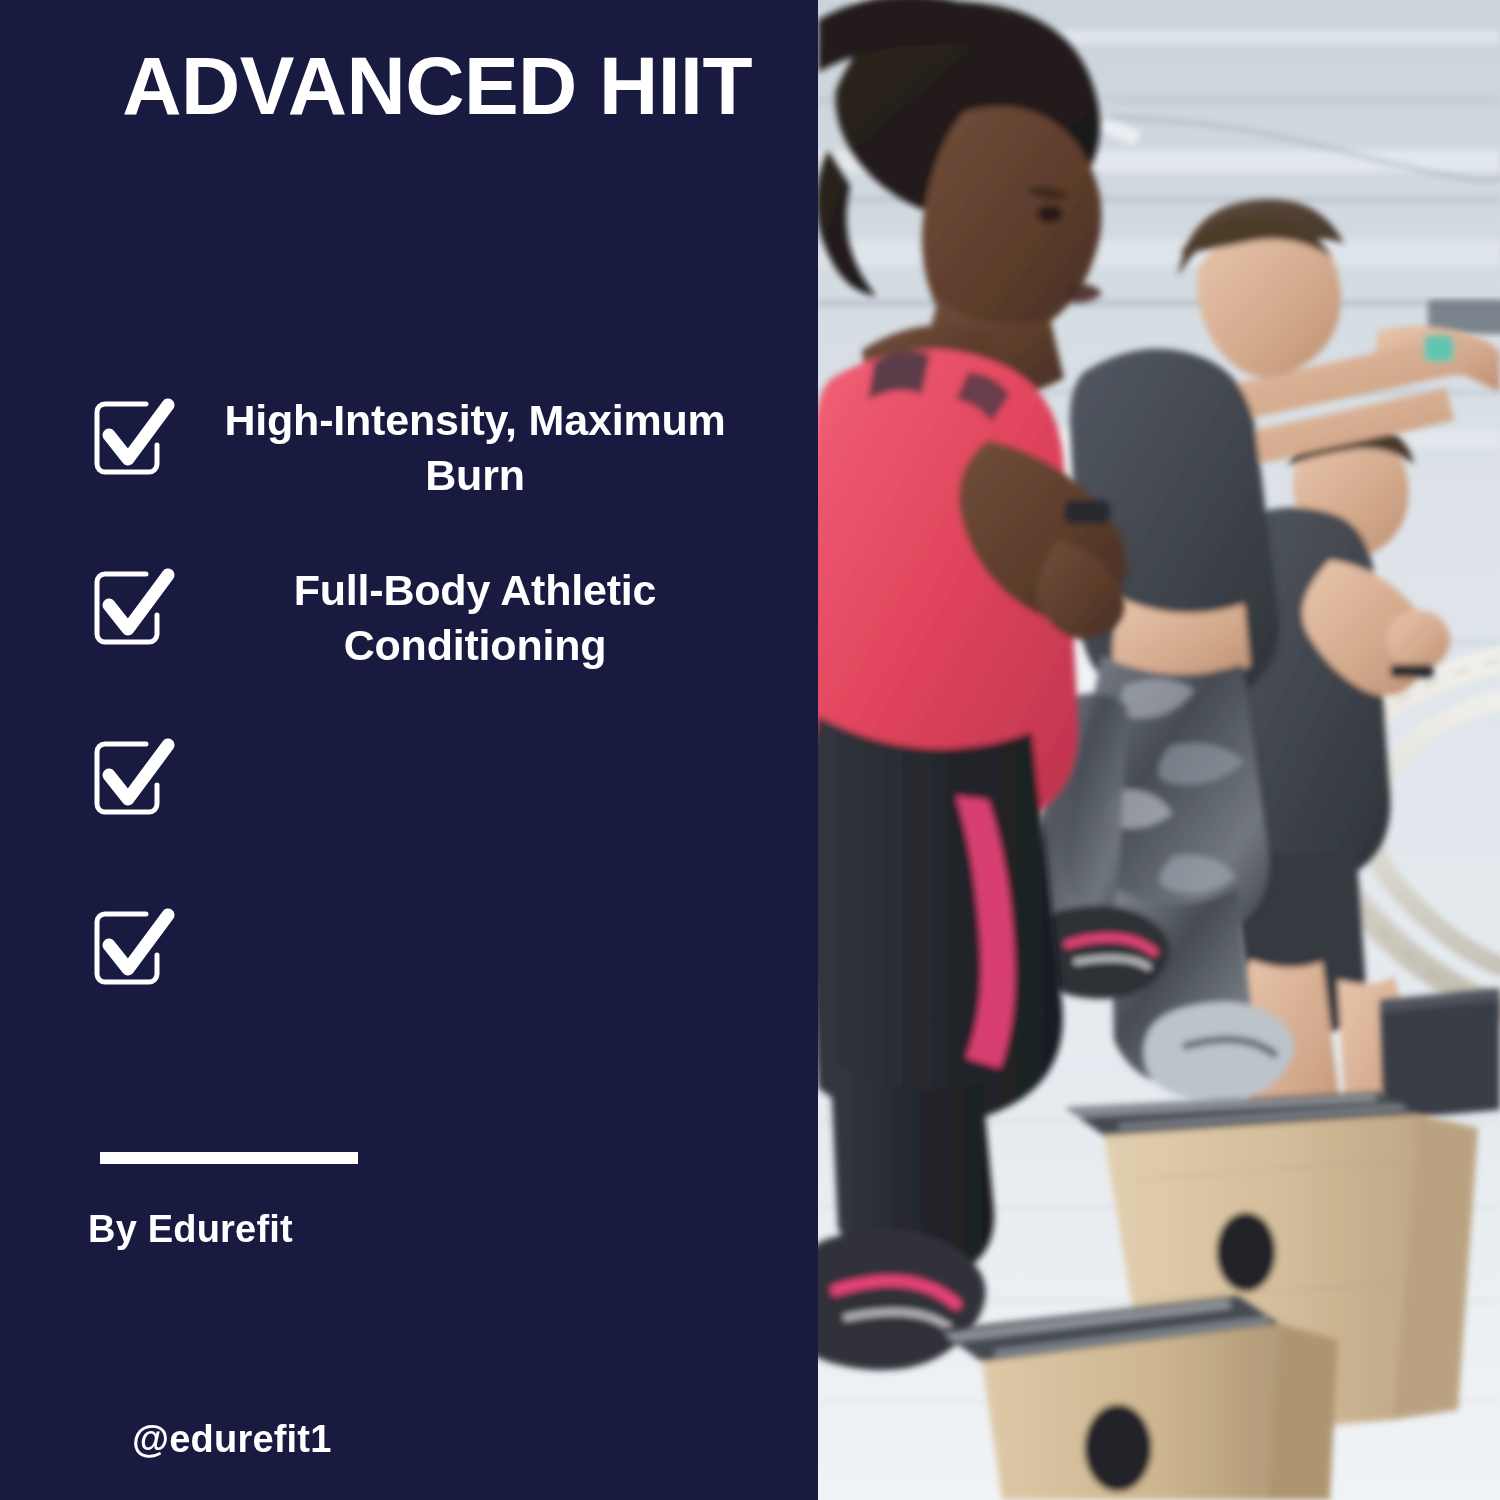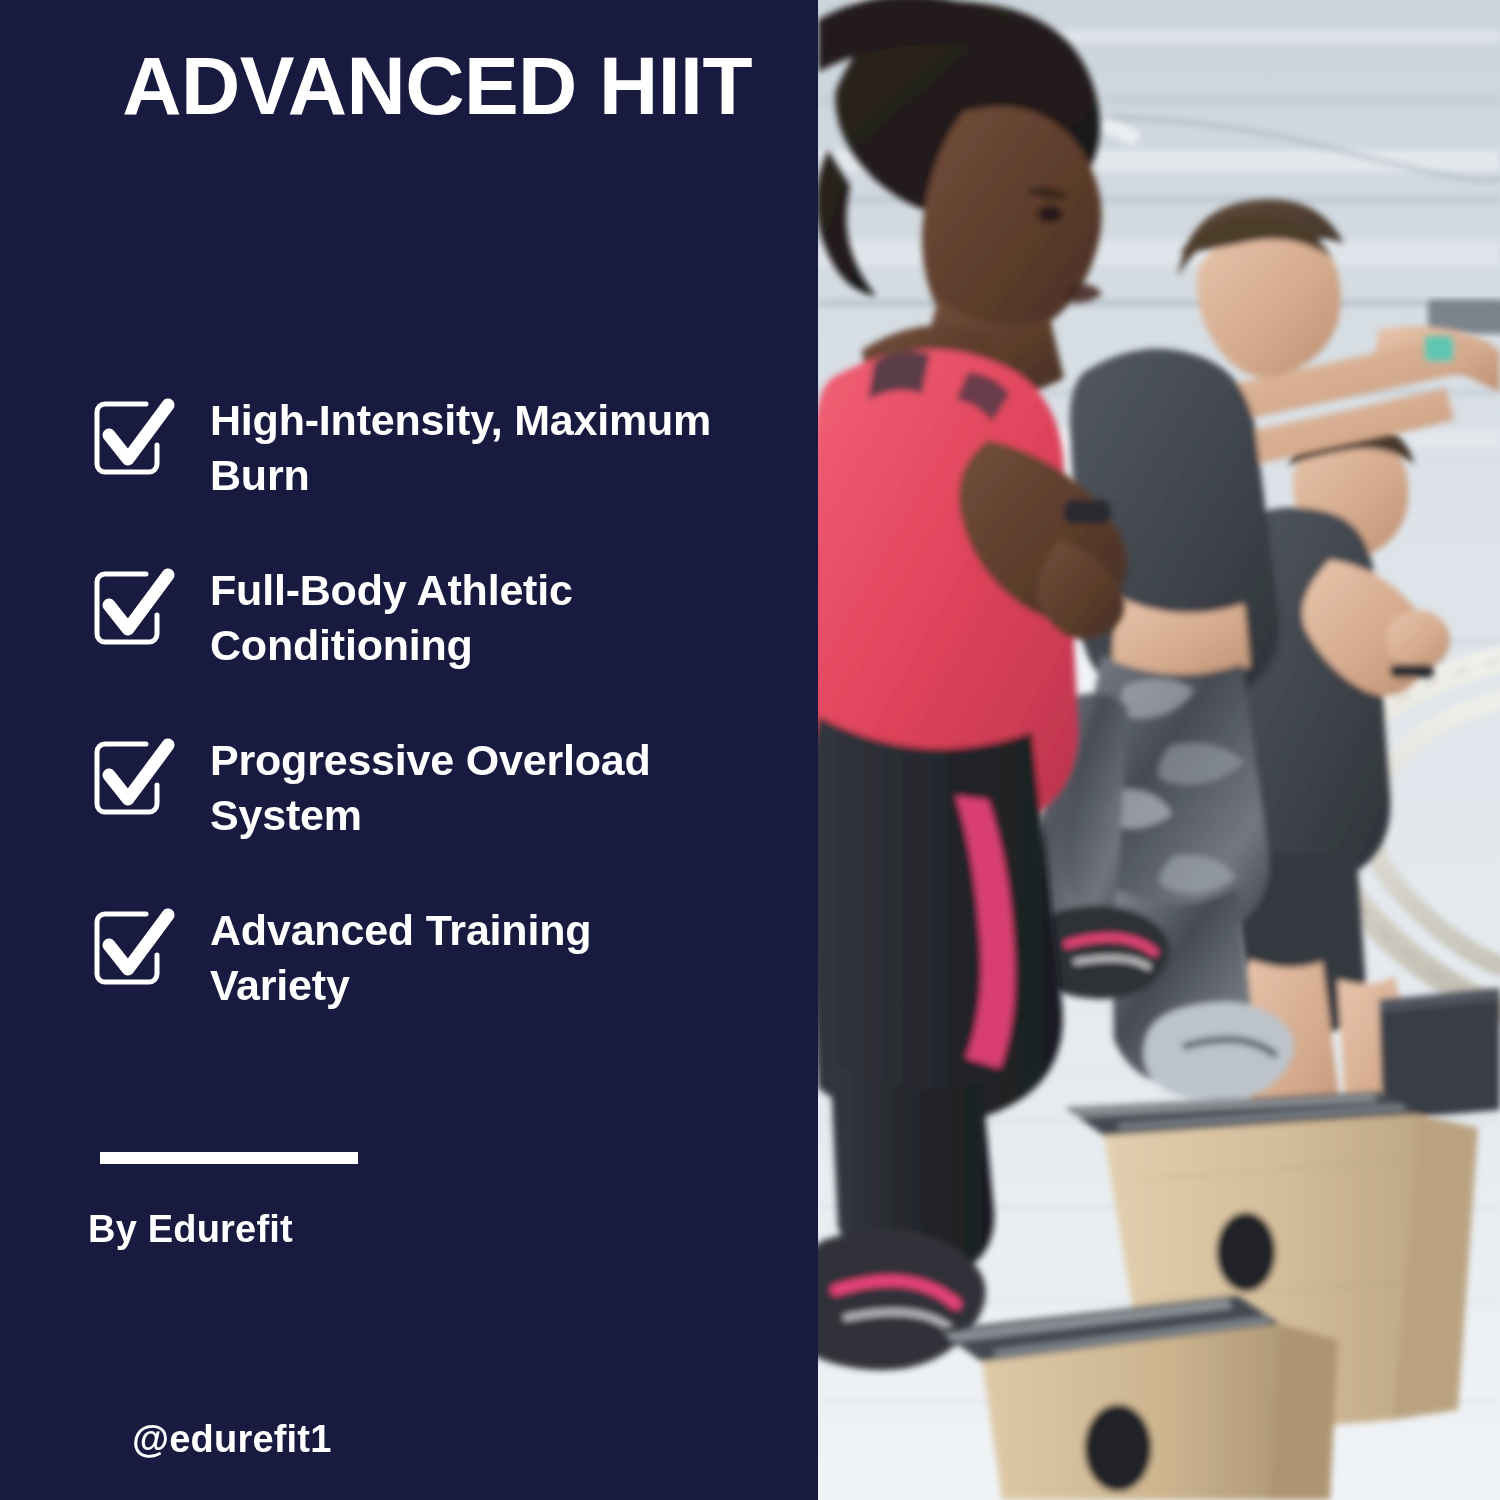--- a/index.html
+++ b/index.html
@@ -39,20 +39,21 @@
     text-transform: uppercase;
     font-stretch: condensed;
     text-align: right;
   }
 
   .feature-list {
     position: absolute;
     left: 92px;
     top: 393px;
     width: 680px;
+    text-align: center;
   }
   .feature-item {
     position: relative;
     display: flex;
     align-items: flex-start;
     height: 170px;
   }
   .checkbox-icon {
     flex: 0 0 auto;
     width: 78px;
@@ -399,31 +400,29 @@
         <span class="feature-label">Full-Body Athletic Conditioning</span>
       </div>
 
       <div class="feature-item">
         <span class="checkbox-icon">
           <svg viewBox="0 0 78 78">
             <path d="M54 5 H13 a8 8 0 0 0 -8 8 V65 a8 8 0 0 0 8 8 H57 a8 8 0 0 0 8 -8 V46" fill="none" stroke="#ffffff" stroke-width="5" stroke-linecap="round"></path>
             <path d="M17 36 L36 60 L76 6" fill="none" stroke="#ffffff" stroke-width="13" stroke-linecap="round" stroke-linejoin="round"></path>
           </svg>
         </span>
-        <span class="feature-label">Progressive Overload System</span>
       </div>
 
       <div class="feature-item">
         <span class="checkbox-icon">
           <svg viewBox="0 0 78 78">
             <path d="M54 5 H13 a8 8 0 0 0 -8 8 V65 a8 8 0 0 0 8 8 H57 a8 8 0 0 0 8 -8 V46" fill="none" stroke="#ffffff" stroke-width="5" stroke-linecap="round"></path>
             <path d="M17 36 L36 60 L76 6" fill="none" stroke="#ffffff" stroke-width="13" stroke-linecap="round" stroke-linejoin="round"></path>
           </svg>
         </span>
-        <span class="feature-label">Advanced Training Variety</span>
       </div>
 
     </div>
 
     <div class="divider"></div>
 
     <div class="byline">By Edurefit</div>
 
     <div class="handle">@edurefit1</div>
 

